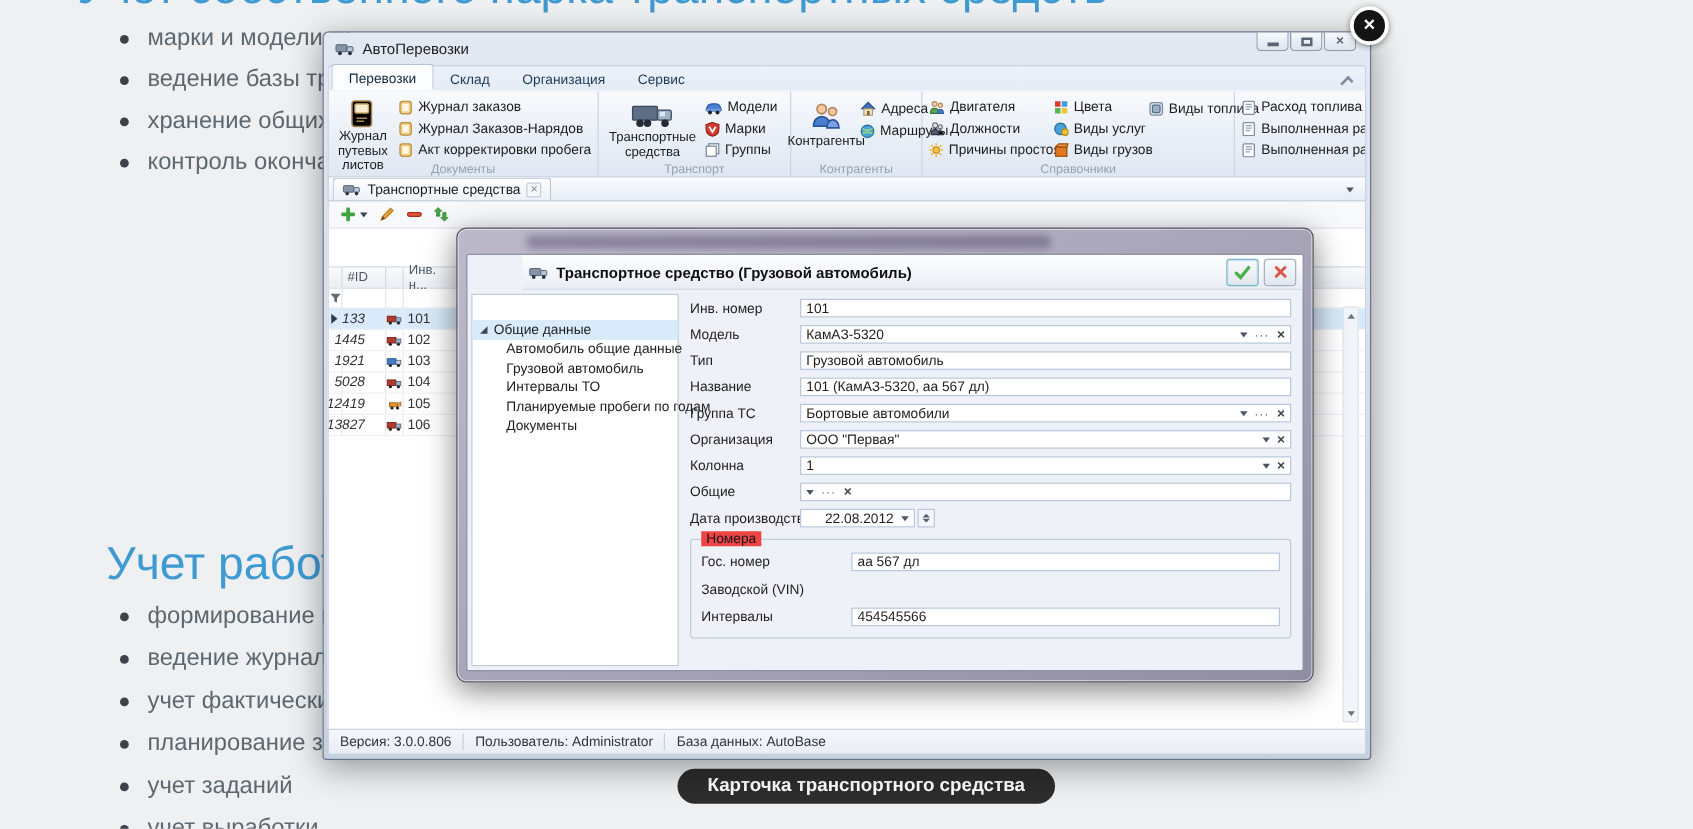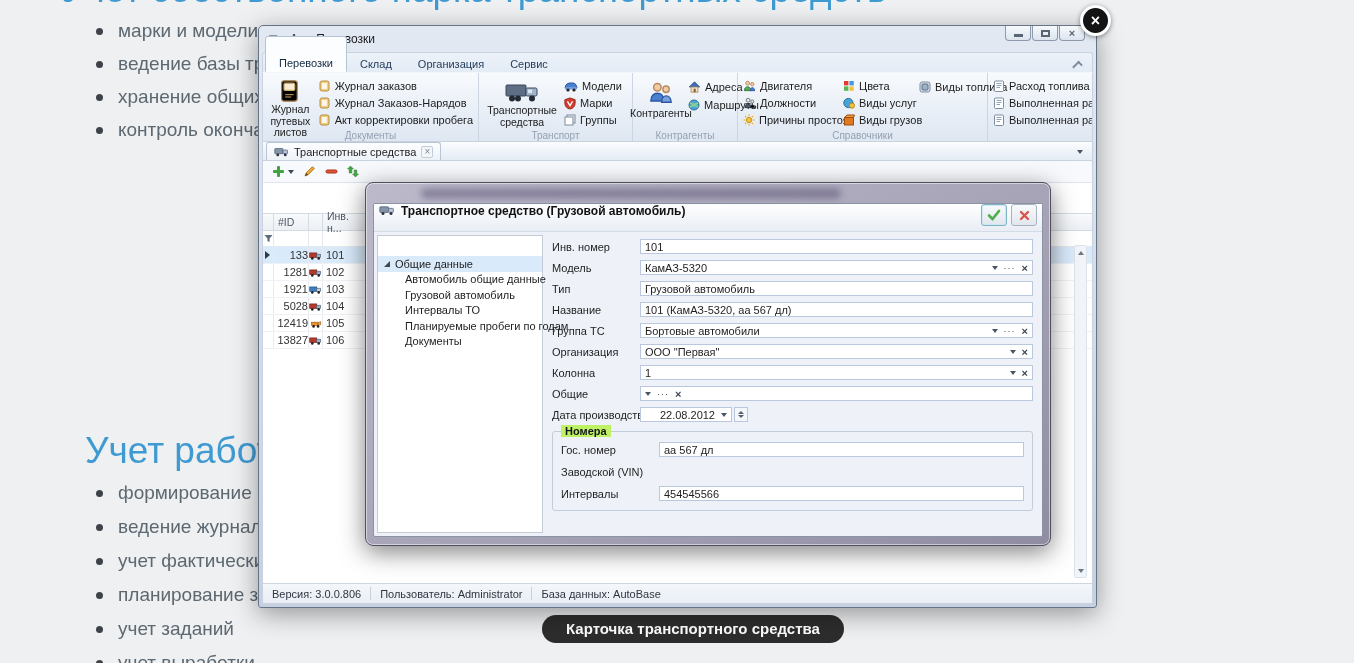--- a/index.html
+++ b/index.html
@@ -36,21 +36,21 @@
   .app-title { font-size:12px; color:#1c1c1c; margin-left:6px; }
   .winbtns { position:absolute; top:0; right:8px; display:flex; }
   .winbtn { width:26px; height:15px; border:1px solid #8d9aac; border-top:none; border-radius:0 0 4px 4px;
     background:linear-gradient(#f7fafc,#dce4ee); margin-left:1px; display:flex; align-items:center; justify-content:center; }
   .glyph-min { width:9px; height:3px; background:#5a6association; background:#5a6575; margin-top:5px; }
   .glyph-max { width:9px; height:7px; border:2px solid #5a6575; }
   .glyph-x { font-size:11px; font-weight:bold; color:#5a6575; line-height:11px; }
 
   .menubar { height:20px; flex:none; display:flex; align-items:flex-end; padding-left:2px; position:relative;
     background:linear-gradient(#edf2f9,#e3ebf5); border:1px solid #c9d3e0; border-bottom:none; border-radius:3px 3px 0 0; }
-  .mtab { font-size:11px; color:#1f3a57; padding:20px 13px 2px;text-align:center; }
+  .mtab { font-size:11px; color:#1f3a57; padding:5px 13px 2px;text-align:center; }
   .mtab.active { background:#fbfdfe; border:1px solid #b6c3d4; border-bottom:1px solid #fbfdfe; border-radius:3px 3px 0 0; color:#14293f; }
   .chev-up { position:absolute; right:10px; bottom:4px; width:9px; height:6px; }
   .chev-up::before { content:""; position:absolute; left:0; top:1px; width:7px; height:4px;
     border-top:2px solid #7d8b9d; border-right:2px solid #7d8b9d; transform:rotate(-45deg); }
 
   .ribbon { height:70px; flex:none; display:flex; background:linear-gradient(#f8fafd,#e9eff7 55%,#dfe7f2);
     border:1px solid #c9d3e0; border-top:1px solid #f2f6fb; overflow:hidden; }
   .rgroup { position:relative; border-right:1px solid #ccd5e2; padding:3px 5px 13px; flex:none; display:flex; }
   .rgroup-label { position:absolute; bottom:0; left:0; right:0; text-align:center; font-size:10px; color:#93a1b4; }
   .rbig { width:76px; display:flex; flex-direction:column; align-items:center; text-align:center;
@@ -76,21 +76,21 @@
   .gh-cell { border-right:1px solid #d5dbe3; display:flex; align-items:center; padding:0 4px; }
   .c-ind { width:11px; flex:none; padding:0; }
   .c-id { width:35px; flex:none; justify-content:flex-start; }
   .c-ico { width:14px; flex:none; padding:0; }
   .c-num { width:46px; flex:none; }
   .filter-row { position:absolute; left:0; top:48px; right:0; height:16px; border-bottom:1px solid #e3e8ee; display:flex; }
   .f-cell { border-right:1px solid #e3e8ee; display:flex; align-items:center; justify-content:center; }
   .grid-rows { position:absolute; left:0; top:64px; right:0; }
   .grow { height:17px; display:flex; border-bottom:1px solid #eef1f5; font-size:11px; color:#333; align-items:center; }
   .grow .cell { height:100%; display:flex; align-items:center; border-right:1px solid #e8ecf1; }
-  .grow .cell.c-id { justify-content:flex-end; padding-right:0; }
+  .grow .cell.c-id { justify-content:flex-end; padding-right:16px;font-style:italic; }
   .grow .cell.c-ico { justify-content:center; }
   .grow .cell.c-num { padding-left:3px; }
   .grow.selected { background:#d9eafb; }
   .sel-tri { width:0; height:0; border-left:5px solid #2f3a46; border-top:4px solid transparent; border-bottom:4px solid transparent; margin-left:2px; }
   .vscroll { position:absolute; right:5px; top:62px; bottom:5px; width:13px; background:#f1f4f8;
     border:1px solid #dde3ea; border-radius:2px; }
   .vs-btn { position:absolute; left:0; right:0; height:13px; display:flex; align-items:center; justify-content:center; }
   .vs-top { top:0; } .vs-bot { bottom:0; }
 
   .statusbar { height:21px; flex:none; display:flex; align-items:center; font-size:11px; color:#2e3540;
@@ -105,22 +105,22 @@
 
   
   .dialog { position:absolute; left:365px; top:182px; width:686px; height:364px; z-index:30;
     border:1px solid #514e5e; border-radius:8px; padding:20px 7px 8px;
     background:linear-gradient(150deg,#bcb9ca,#999librar,#9793a9); background:linear-gradient(150deg,#bcb9ca 0%,#a5a1b5 60%,#908ca2 100%);
     box-shadow:inset 0 0 0 1px rgba(255,255,255,.5), 0 6px 24px rgba(0,0,0,.5); }
   .glass-ghost { position:absolute; left:55px; top:5px; width:420px; height:11px; border-radius:5px;
     background:rgba(62,54,92,.38); filter:blur(3px); }
   .dlg-inner { width:100%; height:100%; background:#eef2f8; border:1px solid #8b93a5; border-radius:2px;
     display:flex; flex-direction:column; overflow:hidden; }
-  .dlg-title { height:28px; flex:none; display:flex; gap:6px; padding:0 5px;
-    background:linear-gradient(#feffff,#e9edf4); border-bottom:1px solid #d6dce5; }
+  .dlg-title { height:28px; flex:none; display:flex; align-items:center; gap:6px; padding:0 5px;
+    background:linear-gradient(#feffff,#e9edf4); border-bottom:1px solid #d6dce5;margin-left:44px; }
   .dlg-title-text { font-size:12px; font-weight:bold; color:#101010; white-space:nowrap; }
   .dlg-btns { margin-left:auto; display:flex; gap:4px; }
   .dlg-btn { width:26px; height:22px; border:1px solid #a9b3c0; border-radius:3px;
     background:linear-gradient(#f8fafc,#e1e7ee); display:flex; align-items:center; justify-content:center; }
   .dlg-btn.ok { border-color:#7fb4c6; box-shadow:0 0 0 1px #cfe8f2 inset; }
   .dlg-body { flex:1; display:flex; gap:3px; padding:3px; }
   .tree { width:166px; flex:none; background:#fff; border:1px solid #c2cbd6; font-size:11px; color:#1e1e1e; padding-top:20px; }
   .tree-root { display:flex; align-items:center; gap:5px; padding:2px 4px 2px 6px; background:#d9eafb; }
   .tree-corner { width:0; height:0; border-bottom:6px solid #3e4652; border-left:6px solid transparent; }
   .tree-child { padding:1px 4px 1px 27px; line-height:13.5px; white-space:nowrap; }
@@ -132,22 +132,22 @@
   .fval { flex:1; white-space:nowrap; overflow:hidden; }
   .fbtn { flex:none; display:flex; align-items:center; justify-content:center; color:#3c4654; }
   .fbtn.ell { font-size:9px; letter-spacing:1px; line-height:8px; }
   .fbtn.clr { font-size:11px; font-weight:bold; line-height:10px; }
   .ffield.short { flex:none; width:92px;text-align:right; }
   .spinbox { width:14px; height:15px; border:1px solid #b9c8dc; background:#f3f6fa; margin-left:2px;
     display:flex; flex-direction:column; align-items:center; justify-content:center; gap:1px; }
   .spinbox .t { width:0; height:0; border-bottom:3px solid #55606e; border-left:3px solid transparent; border-right:3px solid transparent; }
   .spinbox .b { width:0; height:0; border-top:3px solid #55606e; border-left:3px solid transparent; border-right:3px solid transparent; }
   .groupbox { position:relative; border:1px solid #c3cdda; border-radius:3px; margin-top:9px; padding:10px 8px 2px; }
-  .gb-legend { position:absolute; top:-7px; left:8px; background:#bef264; padding:0 4px; font-weight:bold; font-size:11px; color:#14141c;text-align:right; }
-  .groupbox .flabel { width:98px; }
+  .gb-legend { position:absolute; top:-7px; left:8px; background:#ef4444; padding:0 4px; font-weight:normal; font-size:11px; color:#14141c;text-align:right; }
+  .groupbox .flabel { width:120px; }
   .groupbox .frow { margin-bottom:7px; }
 
   .icon { flex:none; display:block; }
 </style>
 </head>
 <body>
 <div class="stage">
 
   <div class="web-heading web-h-top">Учет собственного парка транспортных средств</div>
   <ul class="web-list web-list-1">
@@ -487,21 +487,21 @@
                 <rect x="12" y="5" width="6" height="5" fill="#9db2c8" stroke="#4c5e74"></rect>
                 <circle cx="5" cy="11.5" r="2" fill="#222"></circle>
                 <circle cx="15" cy="11.5" r="2" fill="#222"></circle>
               </svg>
             </div>
           <div class="cell c-num">101</div>
         </div>
 
         <div class="grow">
           <div class="cell c-ind"></div>
-          <div class="cell c-id">1281</div>
+          <div class="cell c-id">1445</div>
           <div class="cell c-ico">
               <svg width="13" height="9" viewBox="0 0 20 14">
                 <rect x="1" y="3" width="11" height="7" fill="#b5382c" stroke="#6e1a10"></rect>
                 <rect x="12" y="5" width="6" height="5" fill="#9db2c8" stroke="#4c5e74"></rect>
                 <circle cx="5" cy="11.5" r="2" fill="#222"></circle>
                 <circle cx="15" cy="11.5" r="2" fill="#222"></circle>
               </svg>
             </div>
           <div class="cell c-num">102</div>
         </div>

